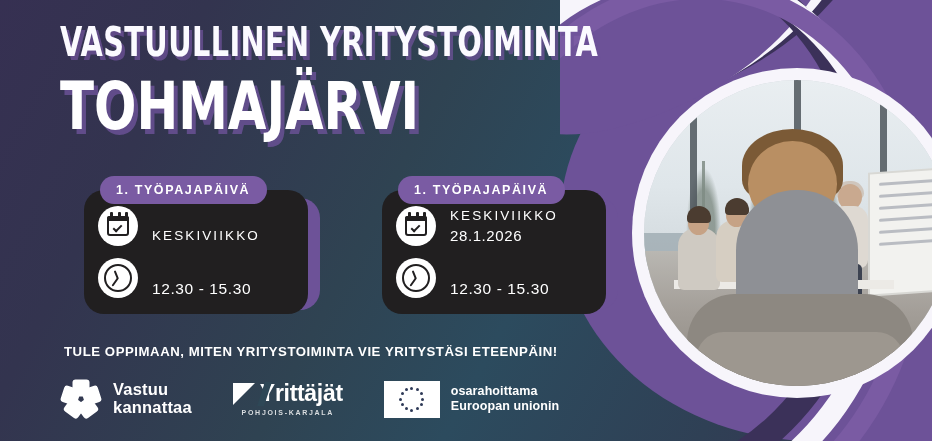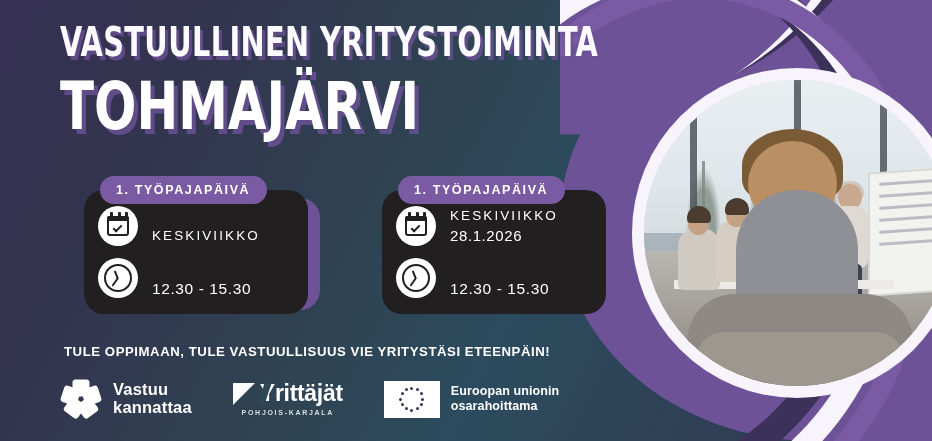--- a/index.html
+++ b/index.html
@@ -261,21 +261,21 @@
           </div>
           <div class="txt">
             <div class="single">12.30 - 15.30</div>
           </div>
         </div>
       </div>
     </div>
 
   </div>
 
-  <div class="tagline">TULE OPPIMAAN, TULE VASTUULLISUUS VIE YRITYSTÄSI ETEENPÄIN!</div>
+  <div class="tagline">TULE OPPIMAAN, MITEN YRITYSTOIMINTA VIE YRITYSTÄSI ETEENPÄIN!</div>
 
   <div class="logos">
 
     <div class="logo">
       <div class="mark-vk">
         <i style="transform:translate(-50%,-50%) rotate(0deg) translateY(-11px);"></i>
         <i style="transform:translate(-50%,-50%) rotate(72deg) translateY(-11px);"></i>
         <i style="transform:translate(-50%,-50%) rotate(144deg) translateY(-11px);"></i>
         <i style="transform:translate(-50%,-50%) rotate(216deg) translateY(-11px);"></i>
         <i style="transform:translate(-50%,-50%) rotate(288deg) translateY(-11px);"></i>
@@ -307,20 +307,20 @@
             <span class="eu-star" style="left: 28px; top: 22.5263px;"></span>
             <span class="eu-star" style="left: 22.5px; top: 24px;"></span>
             <span class="eu-star" style="left: 17px; top: 22.5263px;"></span>
             <span class="eu-star" style="left: 12.9737px; top: 18.5px;"></span>
             <span class="eu-star" style="left: 11.5px; top: 13px;"></span>
             <span class="eu-star" style="left: 12.9737px; top: 7.5px;"></span>
             <span class="eu-star" style="left: 17px; top: 3.47372px;"></span>
           </div>
       </div>
       <div class="eu-txt">
+        <div>osarahoittama</div>
         <div>Euroopan unionin</div>
-        <div>osarahoittama</div>
       </div>
     </div>
 
   </div>
 
 </div>
 
 </body></html>

